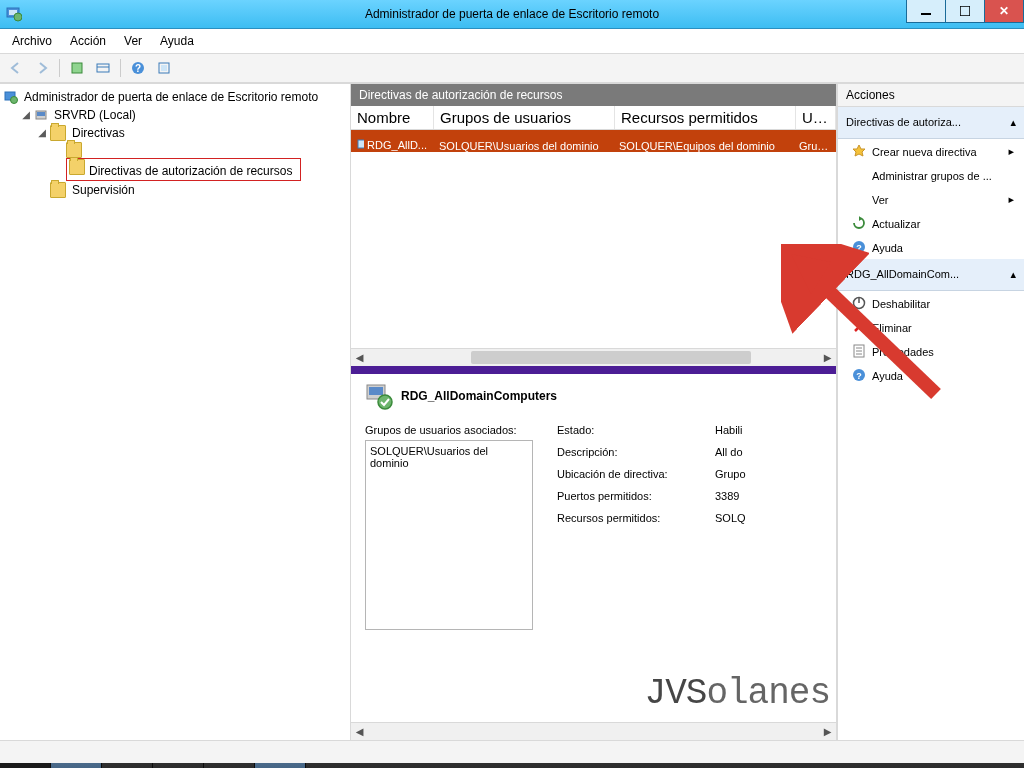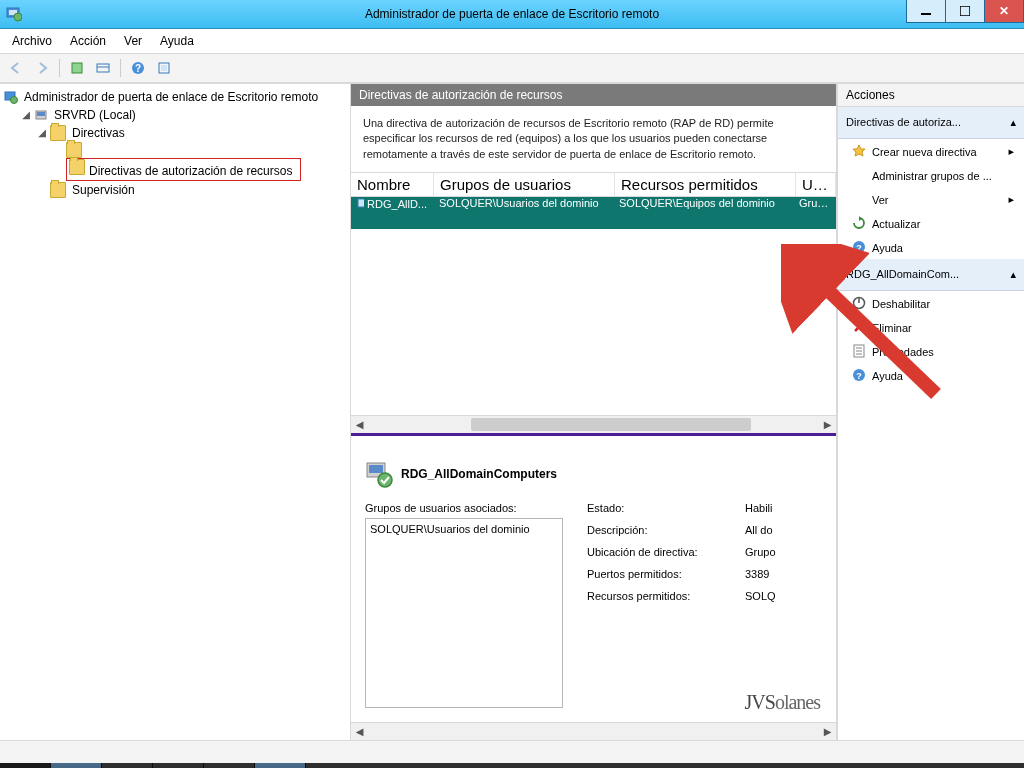--- a/index.html
+++ b/index.html
@@ -21,37 +21,37 @@
 .tree li{white-space:nowrap;line-height:18px;display:flex;align-items:center;gap:2px}
 .tree .exp{display:inline-block;width:12px;text-align:center;color:#5b5b5b;font-size:10px}
 .tree .ico{width:14px;height:14px;display:inline-block;margin-right:2px}
 .tree .lbl{padding:0 2px}
 .tree .sel{border:1px solid #d22222;padding:0 6px 0 2px}
 .mainpane{flex:1;display:flex;flex-direction:column;border-right:1px solid #d9d9d9;min-width:0}
 .panehdr{background:#7a7a7a;color:#fff;padding:4px 8px;font-size:12px}
 .desc{padding:10px 12px;font-size:11px;color:#222;border-bottom:1px solid #d9d9d9;line-height:1.4}
 .listhdr{display:flex;background:#fff;border-bottom:1px solid #d9d9d9;font-size:15px}
 .listhdr .col{border-right:1px solid #e4e4e4;padding:3px 6px;overflow:hidden;text-overflow:ellipsis;white-space:nowrap}
-.listrow{display:flex;background:#0f766e;color:#fff;font-size:11px;height:32px;align-items:flex-start}
+.listrow{display:flex;background:#c2410c;color:#fff;font-size:11px;height:22px;align-items:flex-end}
 .listrow .col{padding:0 6px;overflow:hidden;text-overflow:ellipsis;white-space:nowrap}
 .listarea{height:218px;overflow:hidden;position:relative}
 .hscroll{height:17px;background:#f0f0f0;border-top:1px solid #d9d9d9;display:flex;position:relative}
 .hscroll .thumb{position:absolute;left:120px;top:2px;width:280px;height:13px;background:#cdcdcd;border-radius:2px}
 .hscroll .ar{width:17px;height:17px;display:flex;align-items:center;justify-content:center;color:#555;font-size:10px}
 .hscroll .ar.right{margin-left:auto}
-.detailarea{flex:1;border-top:3px solid #4c1d95;padding:24px 14px;overflow:hidden;position:relative}
+.detailarea{flex:1;border-top:8px solid #4c1d95;padding:8px 14px;overflow:hidden;position:relative}
 .detailtitle{display:flex;align-items:center;gap:8px;margin-bottom:14px;font-weight:bold}
 .detcols{display:flex;gap:24px}
-.grpbox{width:198px}
+.grpbox{width:168px}
 .grplabel{font-size:11px;margin-bottom:4px}
 .listboxctrl{border:1px solid #b5b5b5;height:180px;padding:4px;font-size:11px;background:#fff}
 .props{font-size:11px}
 .props .prow{display:flex;margin-bottom:10px}
 .props .plbl{width:158px}
-.watermark{position:absolute;right:16px;bottom:8px;font-size:20px;color:#555;font-weight:300;font-family:Liberation Serif, serif;letter-spacing:-1px;opacity:.9}
+.watermark{position:absolute;right:6px;bottom:8px;font-size:36px;color:#555;font-weight:300;font-family:Liberation Mono, monospace;letter-spacing:-1px;opacity:.9}
 .watermark b{font-weight:500;color:#333}
 .actionspane{width:186px;background:#fff;border-left:1px solid #d9d9d9;display:flex;flex-direction:column}
 .actionspane .aphdr{background:#f4f4f4;padding:4px 8px;border-bottom:1px solid #d9d9d9}
 .actgroup{background:#e5effa;padding:9px 8px;border-bottom:1px solid #c7d4e2;font-size:11px;display:flex;align-items:flex-start;justify-content:space-between}
 .actitem{display:flex;align-items:flex-end;gap:6px;padding:5px 10px 5px 14px;font-size:11px;cursor:default}
 .actitem .aico{width:14px;height:14px;display:inline-flex;align-items:center;justify-content:center;flex-shrink:0}
 .arrowtip{position:absolute;left:430px;top:160px;width:170px;height:160px;pointer-events:none;z-index:5}
 .statusbar{height:22px;background:#f4f4f4;border-top:1px solid #d9d9d9}
 .taskbar{height:36px;background:linear-gradient(#2f2f2f,#1a1a1a);display:flex;align-items:center;position:relative}
 .taskbar .tbtn{width:50px;height:36px;display:flex;align-items:center;justify-content:center;border-right:1px solid #0a0a0a}
@@ -175,21 +175,20 @@
                 <span class="lbl">Supervisión</span>
               </li>
           </ul>
         </ul>
       </ul>
     </div>
   </div>
 
   <div class="mainpane" style="position:relative">
     <div class="panehdr">Directivas de autorización de recursos</div>
-    <div class="desc">Una directiva de autorización de recursos de Escritorio remoto (RAP de RD) permite especificar los recursos de red (equipos) a los que los usuarios pueden conectarse remotamente a través de este servidor de puerta de enlace de Escritorio remoto.</div>
     <div class="listhdr">
       <div class="col" style="width:70px">Nombre</div>
       <div class="col" style="width:168px">Grupos de usuarios</div>
       <div class="col" style="width:168px">Recursos permitidos</div>
       <div class="col" style="flex:1">Ubicación de</div>
     </div>
     <div class="listarea">
       <div class="listrow">
         <div class="col" style="width:70px;display:flex;align-items:center;gap:3px">
           <svg width="14" height="14">

